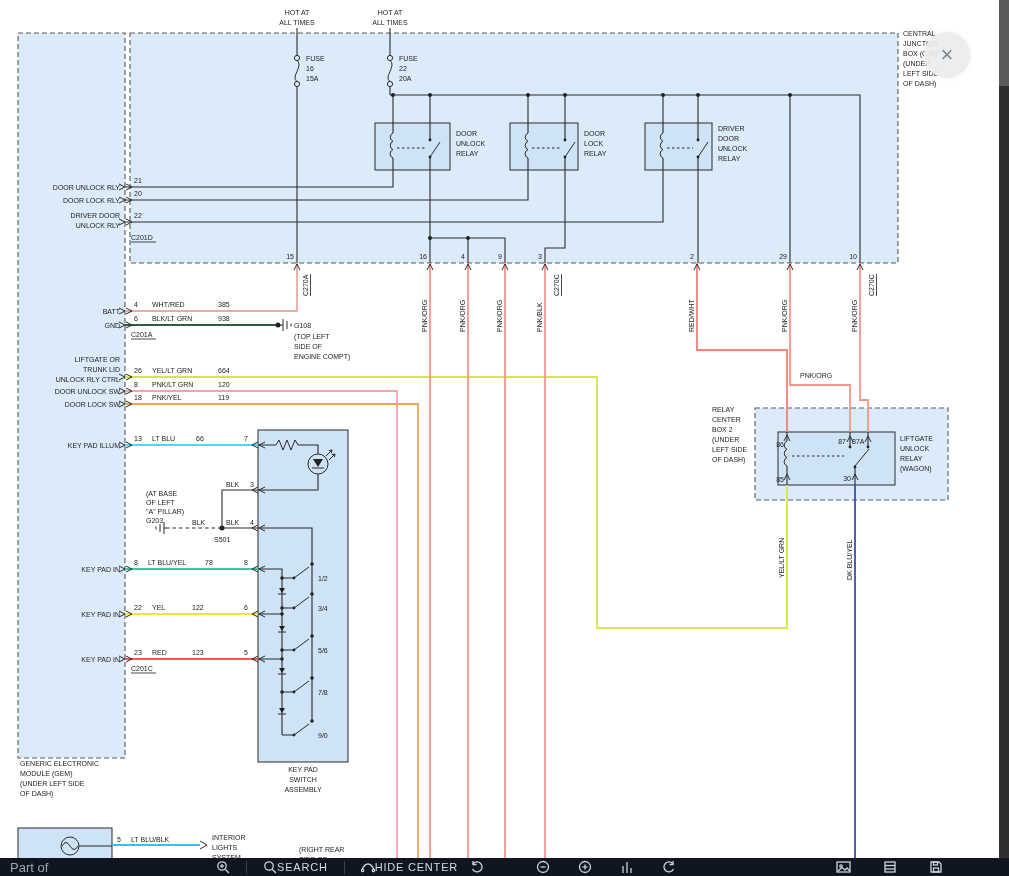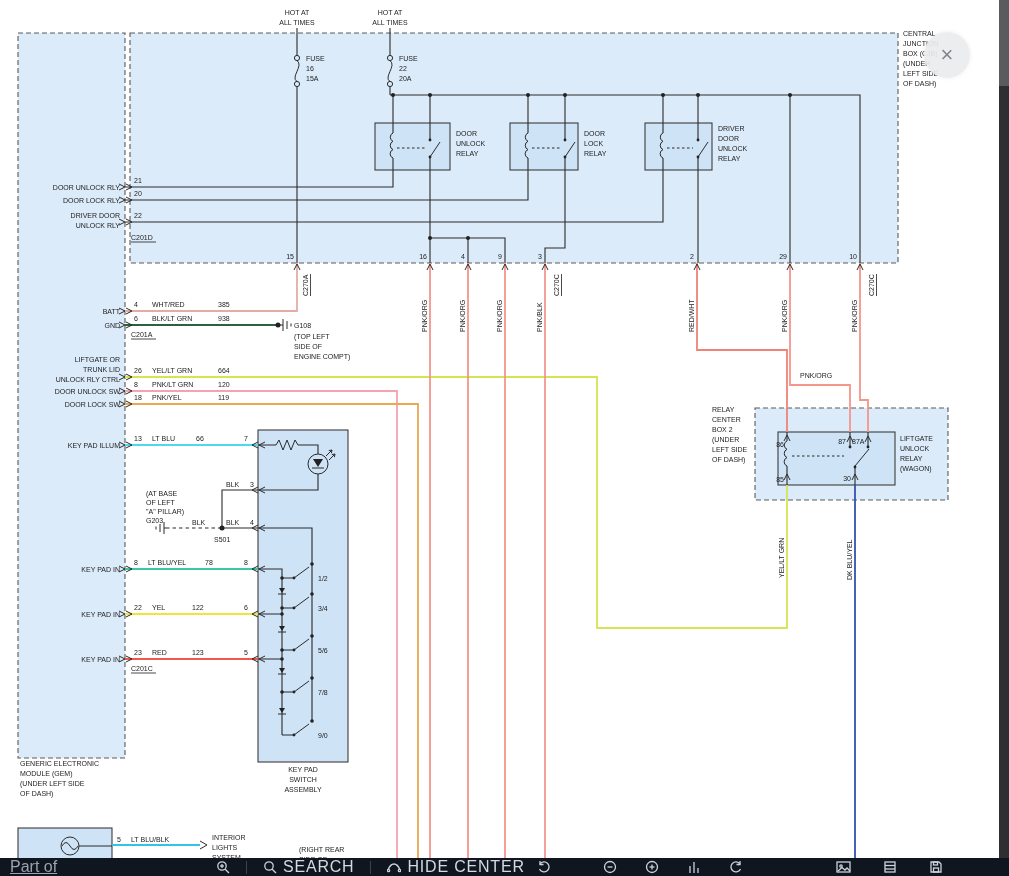--- a/index.html
+++ b/index.html
@@ -14,23 +14,23 @@
   .dashbox{stroke:#5a5a5a;stroke-width:1.1;stroke-dasharray:5,3;}
   .solidbox{stroke:#3c3c3c;stroke-width:1.1;}
   .mech{stroke:#2b2b2b;stroke-width:1;stroke-dasharray:2.5,2.5;fill:none;}
   .gdash{stroke:#2b2b2b;stroke-width:1.1;stroke-dasharray:3.5,3;fill:none;}
   .chev{stroke:#2b2b2b;stroke-width:1;fill:none;}
   .dot{fill:#222;}
   .underl{stroke:#1c1c1c;stroke-width:0.8;}
   
   .toolbar{position:absolute;left:0;top:858px;width:1009px;height:18px;background:#10161f;
            display:flex;align-items:center;overflow:hidden;color:#d4dae2;}
-  .tb-frag{margin-left:10px;width:200px;font-size:16px;color:#9aa3ad;white-space:nowrap;overflow:hidden;text-decoration:underline;}
+  .tb-frag{margin-left:10px;width:200px;font-size:13px;color:#9aa3ad;white-space:nowrap;overflow:hidden;}
   .tb-btn,.tb-icon{background:transparent;border:none;color:#d4dae2;display:flex;align-items:center;
-           gap:6px;font-size:16px;letter-spacing:.8px;font-family:"Liberation Sans",sans-serif;
+           font-size:11px;letter-spacing:.8px;font-family:"Liberation Sans",sans-serif;
            padding:0 6px;cursor:pointer;height:18px;}
   .tb-sep{width:1px;height:13px;background:#39424f;margin:0 10px;}
   .tb-right{margin-left:auto;margin-right:60px;display:flex;gap:20px;}
   .tb-mid{display:flex;gap:16px;margin-left:40px;}
   .tb-ico{stroke:#ccd3dd;stroke-width:1.3;fill:none;}
   
   .closebtn{position:absolute;left:924px;top:32px;width:46px;height:46px;border-radius:50%;
             background:rgba(234,236,238,.92);display:flex;align-items:center;justify-content:center;
             font-size:22px;color:#83888d;cursor:pointer;box-shadow:0 0 4px rgba(0,0,0,.08);}
   

